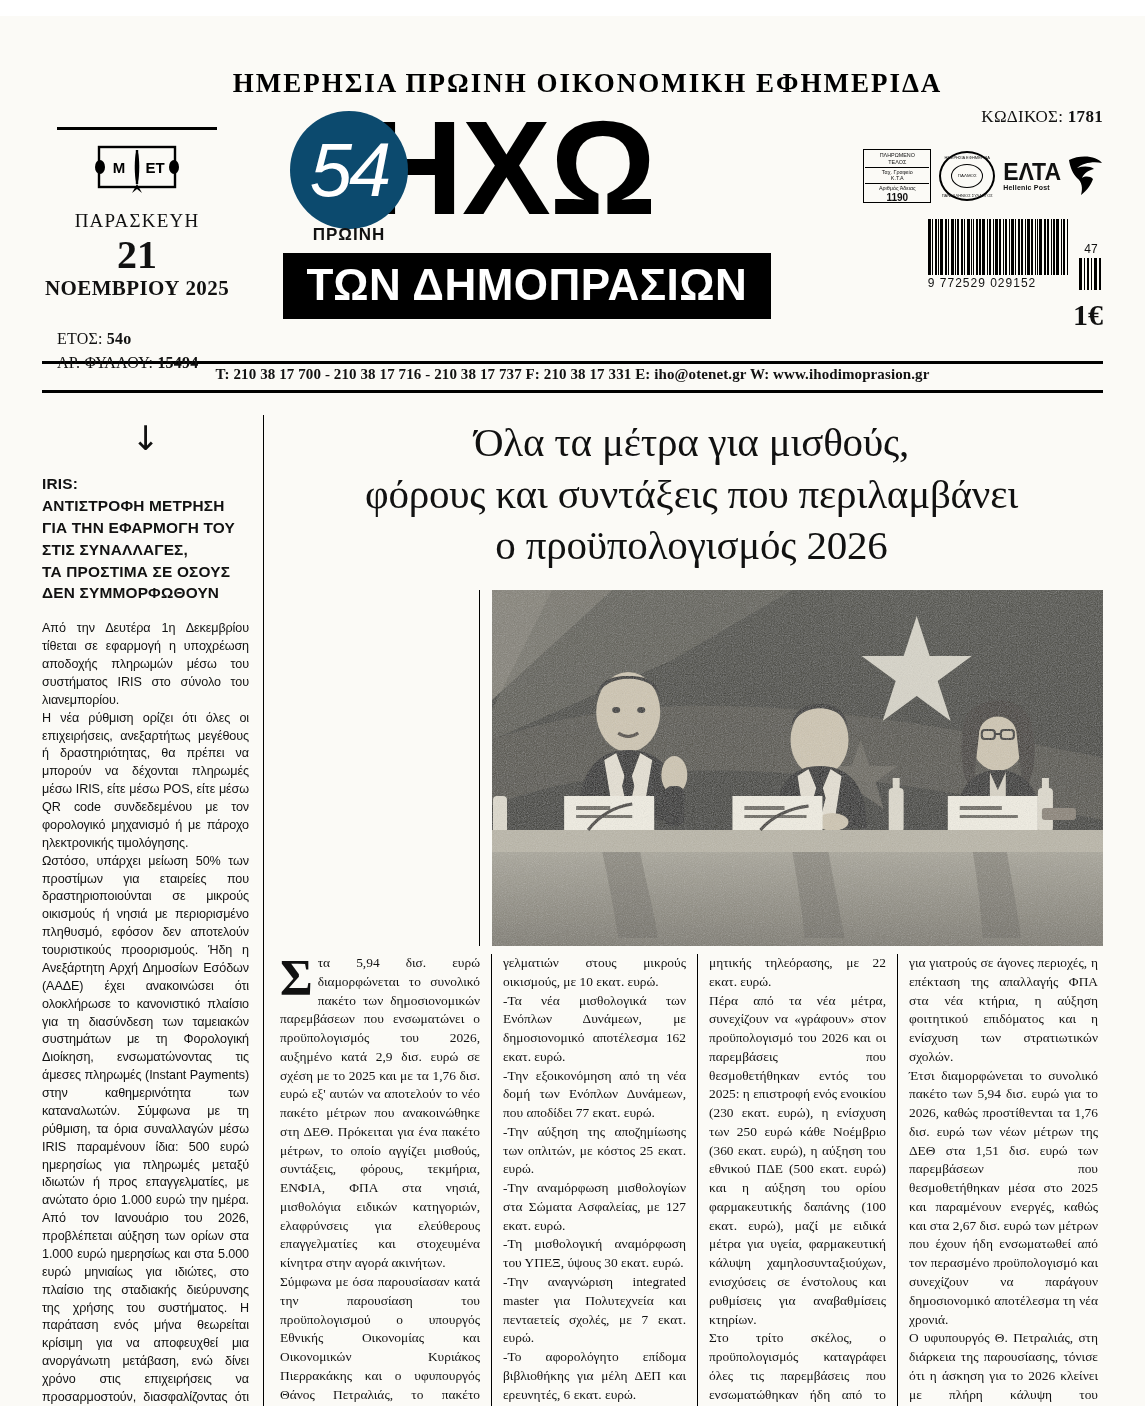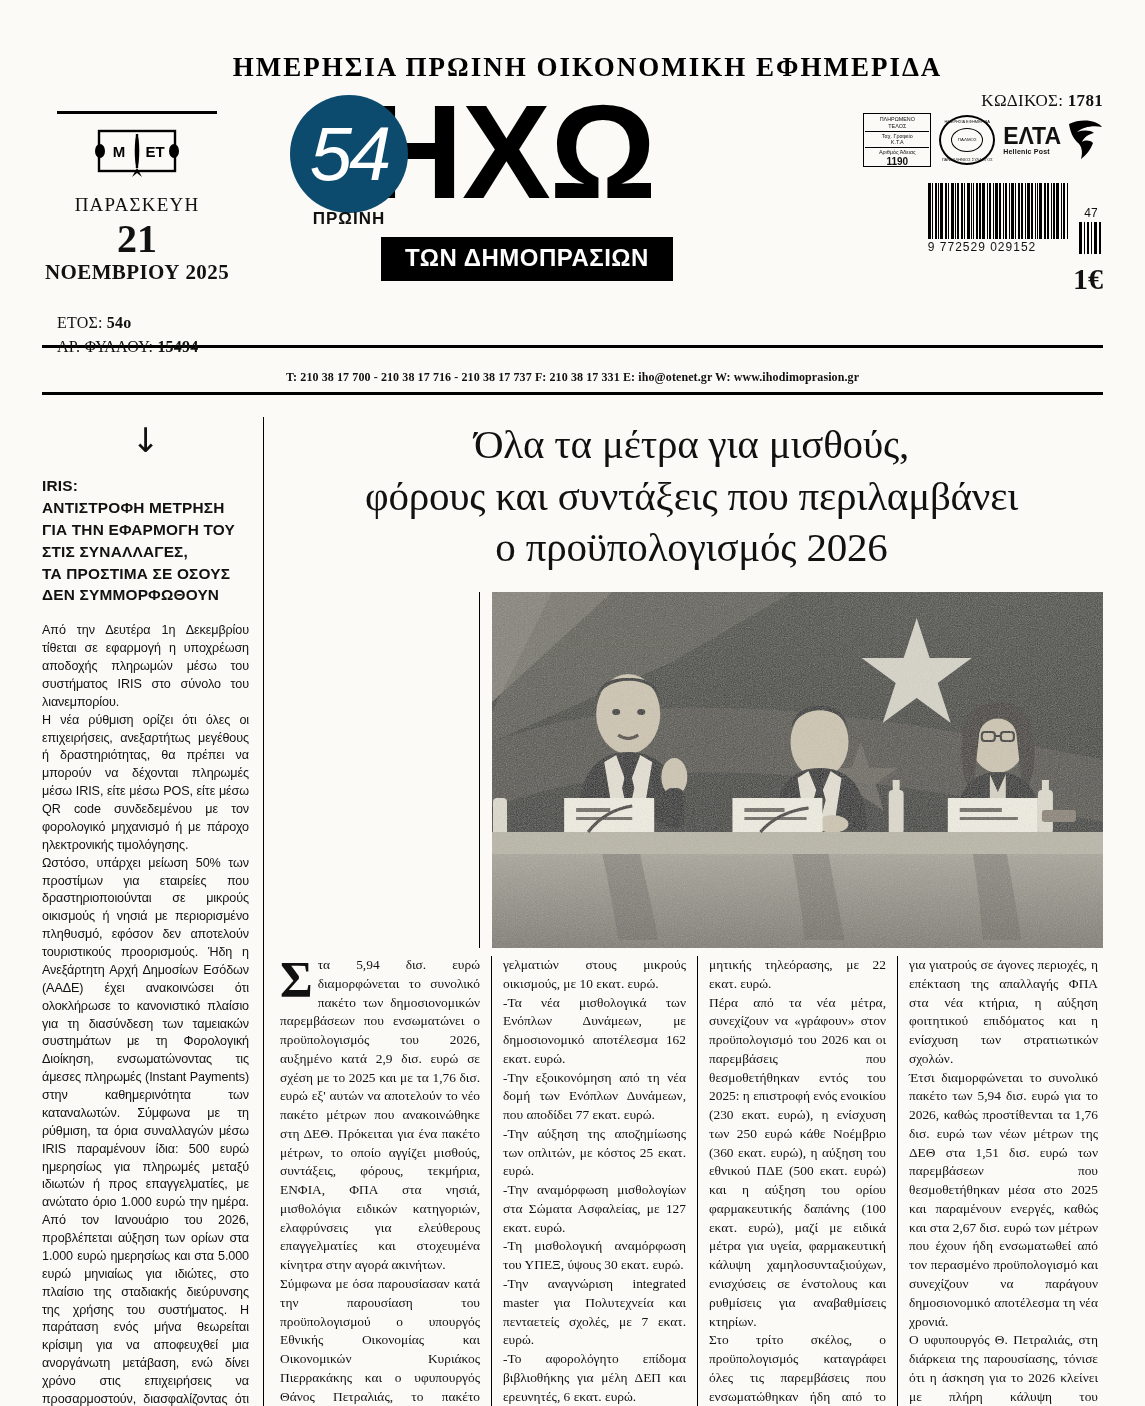--- a/index.html
+++ b/index.html
@@ -33,20 +33,21 @@
   }
   .kicker {
     text-align: center;
     font-family: "Liberation Serif", serif;
     font-size: 27px;
     font-weight: 700;
     letter-spacing: 2.0px;
     padding-top: 52px;
     margin-left: 30px;
     color: #000;
+    margin-top: 16px;
   }
   .mast-grid {
     position: relative;
     height: 255px;
   }
 
   
   .mast-left {
     position: absolute;
     left: 0px;
@@ -145,39 +146,39 @@
     font-size: 133px;
     letter-spacing: -1px;
     line-height: 150px;
     color: #000;
   }
   .sublogo {
     background: #000;
     color: #fff;
     font-family: "Liberation Sans", sans-serif;
     font-weight: 700;
-    font-size: 24px;
+    font-size: 44px;
     letter-spacing: 0.5px;
     display: inline-block;
     padding: 7px 24px 9px 24px;
     margin-top: 4px;
   }
 
   
   .mast-right {
     position: absolute;
     right: 0;
     top: 8px;
     width: 250px;
     text-align: right;
   }
   .kodikos {
     font-size: 17px;
     letter-spacing: 0.3px;
-    margin-bottom: 0;
+    margin-bottom: 20px;
   }
   .kodikos b { font-weight: 700; }
   .stamps {
     display: flex;
     justify-content: flex-end;
     align-items: center;
     gap: 8px;
     margin-bottom: 14px;
     height: 58px;
   }
@@ -271,23 +272,23 @@
   }
 
   
   .contact-bar {
     border-top: 3px solid #000;
     border-bottom: 3px solid #000;
     margin: 0 42px;
     text-align: center;
     font-family: "Liberation Serif", serif;
     font-weight: 700;
-    font-size: 12px;
+    font-size: 15px;
     letter-spacing: 0.1px;
-    padding: 22px 0 7px 0;
+    padding: 2px 0 7px 0;
   }
 
   
   .content {
     display: flex;
     padding: 0 42px;
     box-sizing: border-box;
     margin-top: 22px;
     gap: 0;
   }

